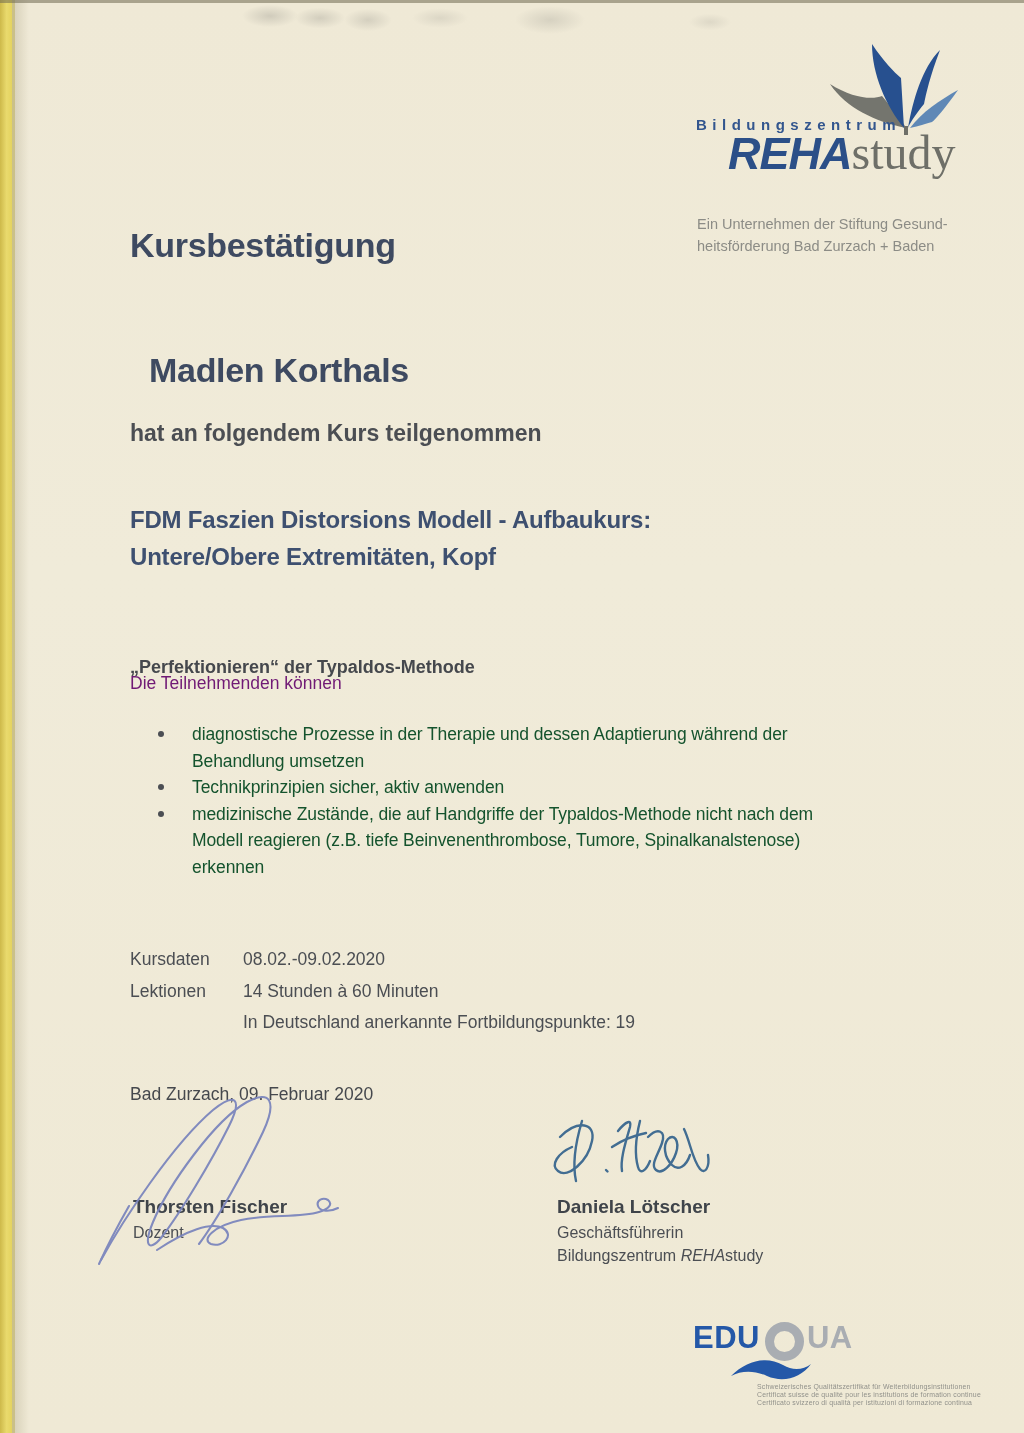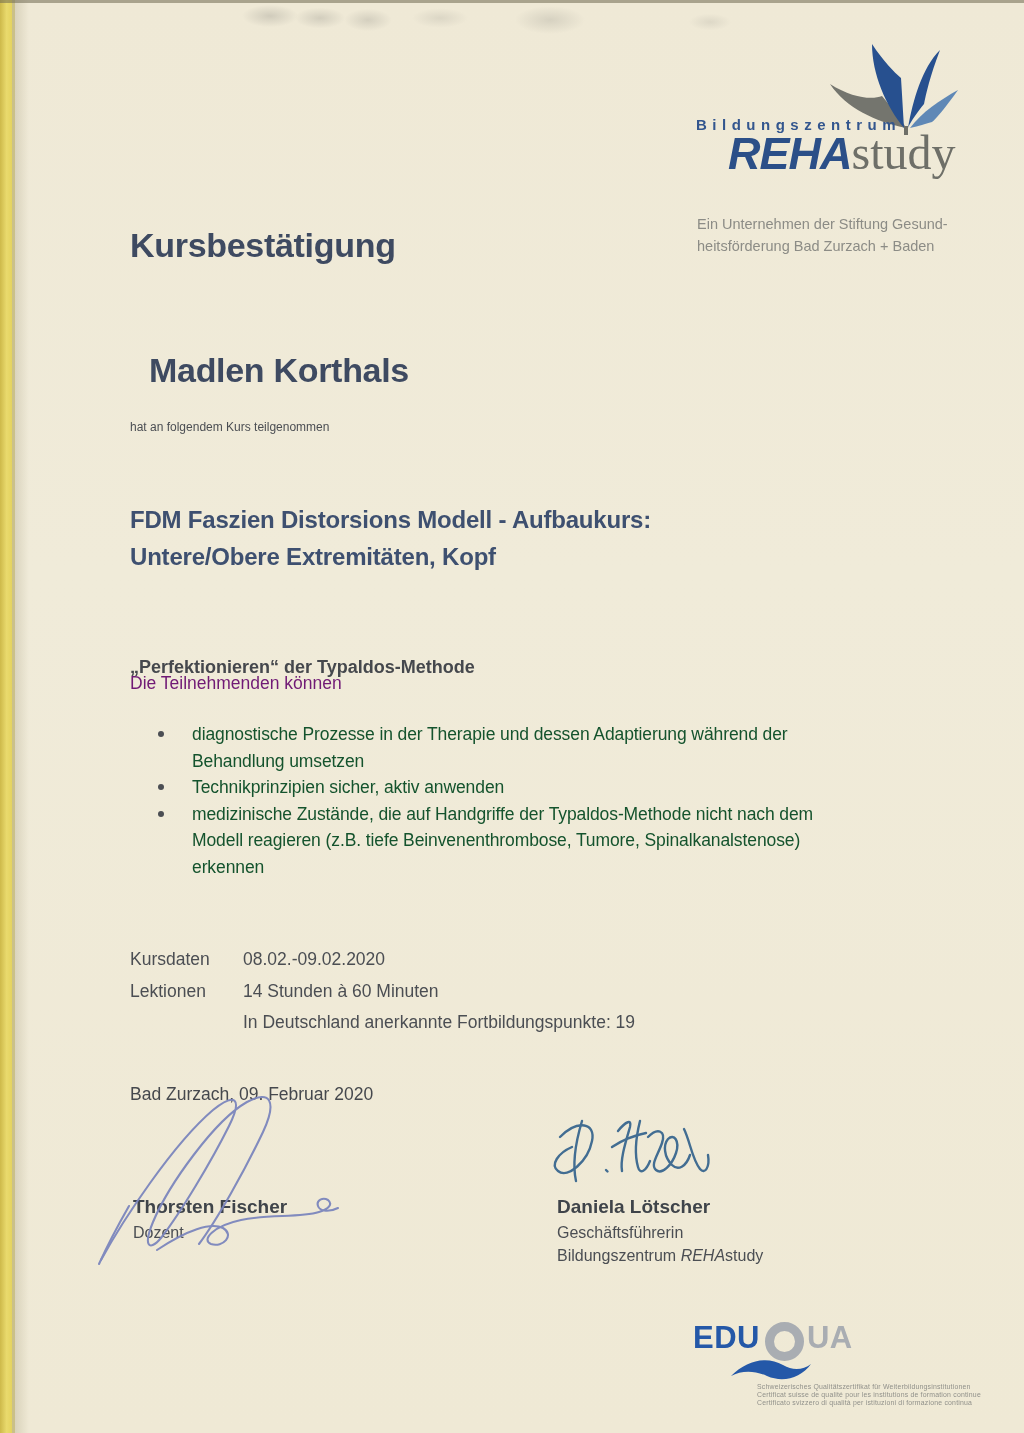--- a/index.html
+++ b/index.html
@@ -26,21 +26,21 @@
   }
   
   .brand-top{left:696px;top:116px;font-size:15px;font-weight:600;letter-spacing:5.5px;color:#33568e;}
   .brand-main{left:728px;top:129px;line-height:1;white-space:nowrap;}
   .brand-main .bold{font-size:45px;font-weight:800;font-style:italic;color:#2b4f88;letter-spacing:-1px;}
   .brand-main .light{font-size:48px;font-family:"Liberation Serif",serif;color:#6e6f68;letter-spacing:0px;}
   .tagline{left:697px;top:214px;font-size:14.5px;line-height:21.5px;color:#8c8c86;}
   
   .doc-title{left:130px;top:226px;font-size:34px;font-weight:700;color:#3e4a61;letter-spacing:-.3px;}
   .participant{left:130px;top:351px;font-size:34px;font-weight:700;color:#3e4a61;letter-spacing:-.3px;margin-left:19px;}
-  .intro{left:130px;top:420px;font-size:12px;color:#4b4e53;}
+  .intro{left:130px;top:420px;font-size:23px;color:#4b4e53;font-weight:bold;}
   .course-title{left:130px;top:501px;font-size:24px;font-weight:700;color:#3e5070;line-height:37px;letter-spacing:-.2px;}
   .subtitle{left:130px;top:619px;font-size:18px;font-weight:700;color:#45484d;margin-top:38px;}
   .lead{left:130px;top:673px;font-size:17.5px;color:#701a75;}
   .bullets{left:158px;top:721px;width:706px;}
   .bullet-item{display:flex;align-items:flex-start;}
   .bullet-dot{flex:0 0 auto;width:6px;height:6px;border-radius:50%;background:#4b4e53;margin:10px 28px 0 0;}
   .bullet-text{font-size:17.5px;line-height:26.5px;color:#14532d;letter-spacing:-.1px;}
   .details{left:130px;top:944px;font-size:17.5px;line-height:31.5px;color:#4b4e53;}
   .detail-row{display:grid;grid-template-columns:113px auto;}
   .place-date{left:130px;top:1084px;font-size:17.5px;color:#45484d;}

